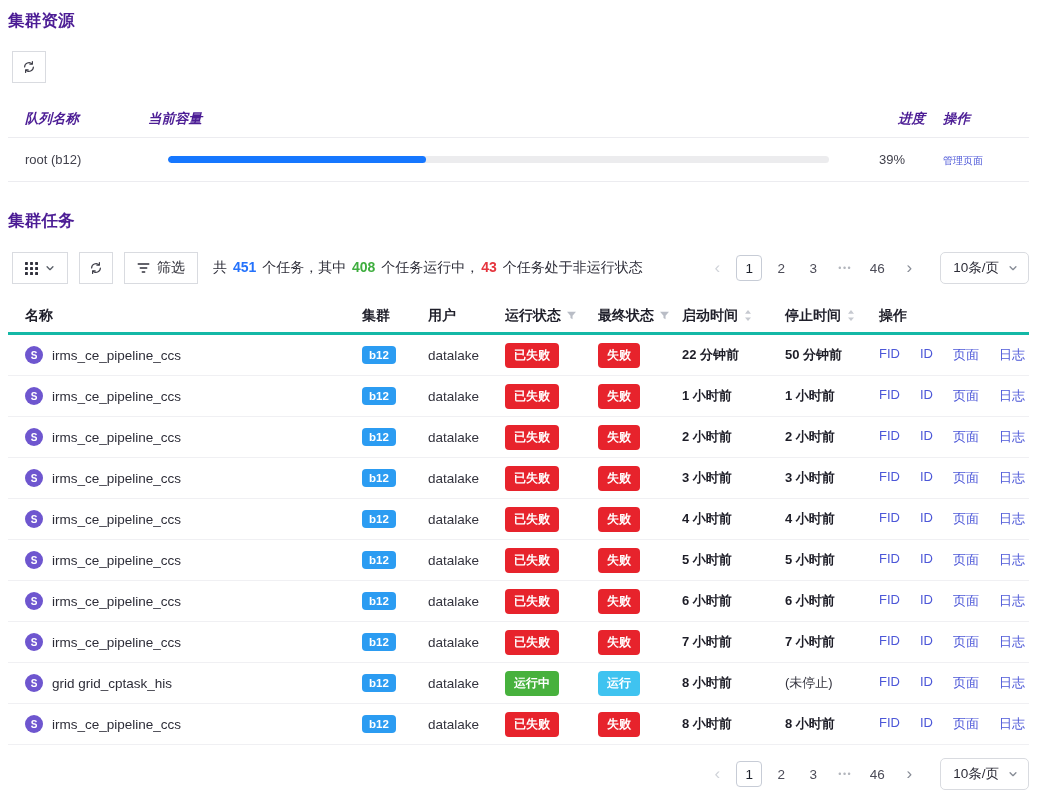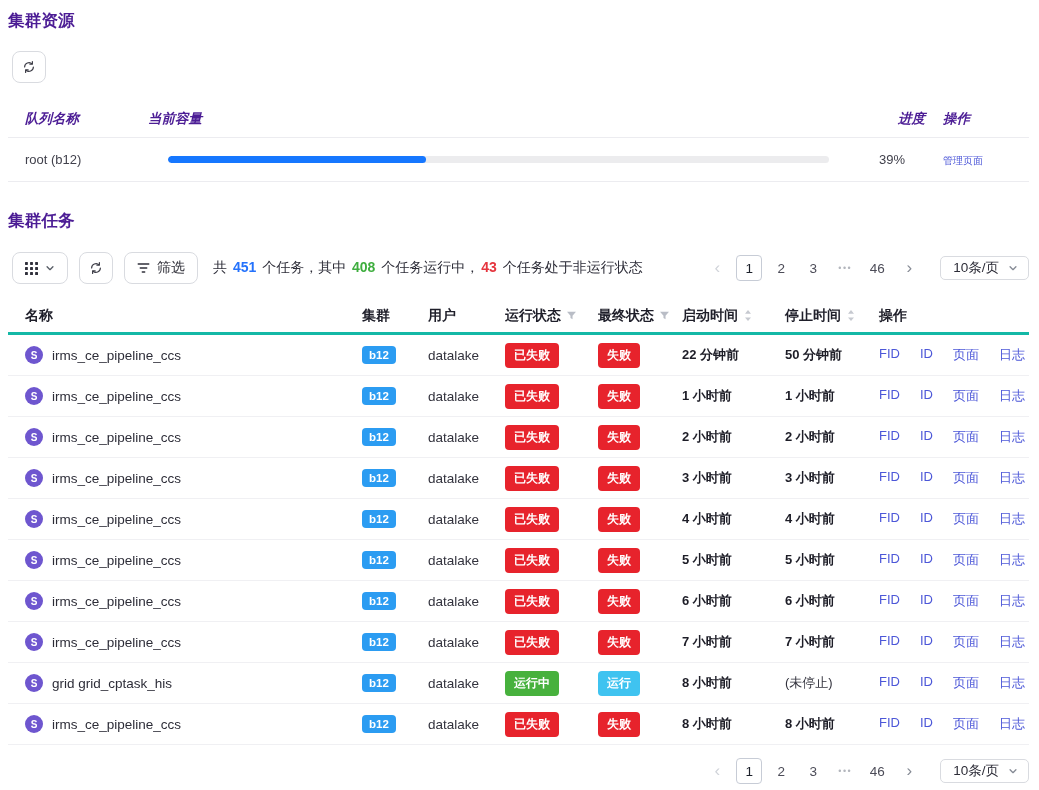--- a/index.html
+++ b/index.html
@@ -21,21 +21,21 @@
 
   
   .btn {
     display: inline-flex;
     align-items: center;
     gap: 7px;
     height: 32px;
     padding: 0 12px;
     background: #fff;
     border: 1px solid #d9dbe0;
-    border-radius: 8px;
+    border-radius: 0;
     font-size: 14px;
     color: #2b2b34;
     cursor: pointer;
     font-family: inherit;
   }
   .btn.icon-only { width: 34px; padding: 0; justify-content: center; }
   .svgwrap { display: inline-flex; align-items: center; }
 
   
   .res-refresh { margin: 19px 0 0 4px; }
@@ -73,21 +73,21 @@
     display: inline-flex; align-items: center; justify-content: center;
     font-size: 13.5px; color: #4c4c58; cursor: pointer; border-radius: 4px;
   }
   .pg-current { border: 1px solid #c7ccd6; color: #1d212b; background: #fff; }
   .pg-prev { color: #d0d3d9; font-size: 17px; }
   .pg-next { color: #868b95; font-size: 17px; }
   .pg-ellipsis { color: #b3b6bd; font-size: 9px; letter-spacing: 1.5px; cursor: default; }
 
   .select {
     display: inline-flex; align-items: center; gap: 9px;
-    height: 24px; padding: 0 10px 0 12px; margin-left: 18px;
+    height: 32px; padding: 0 10px 0 12px; margin-left: 18px;
     border: 1px solid #d9dbe0; border-radius: 5px;
     font-size: 13.5px; color: #2d2d38; background: #fff; cursor: pointer;
   }
 
   
   .task-table { margin-top: 15px; }
   .t-grid {
     display: grid;
     grid-template-columns: minmax(0,1fr) 66px 77px 93px 84px 103px 94px 150px;
     align-items: center;

